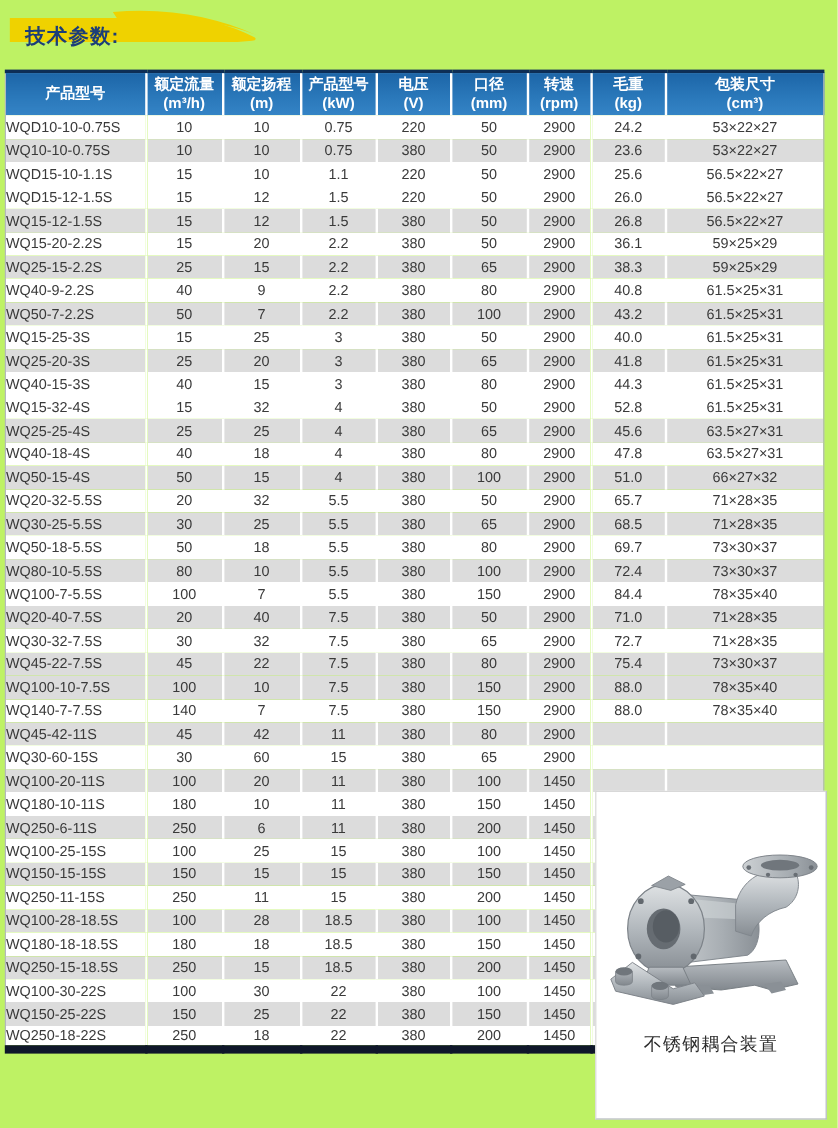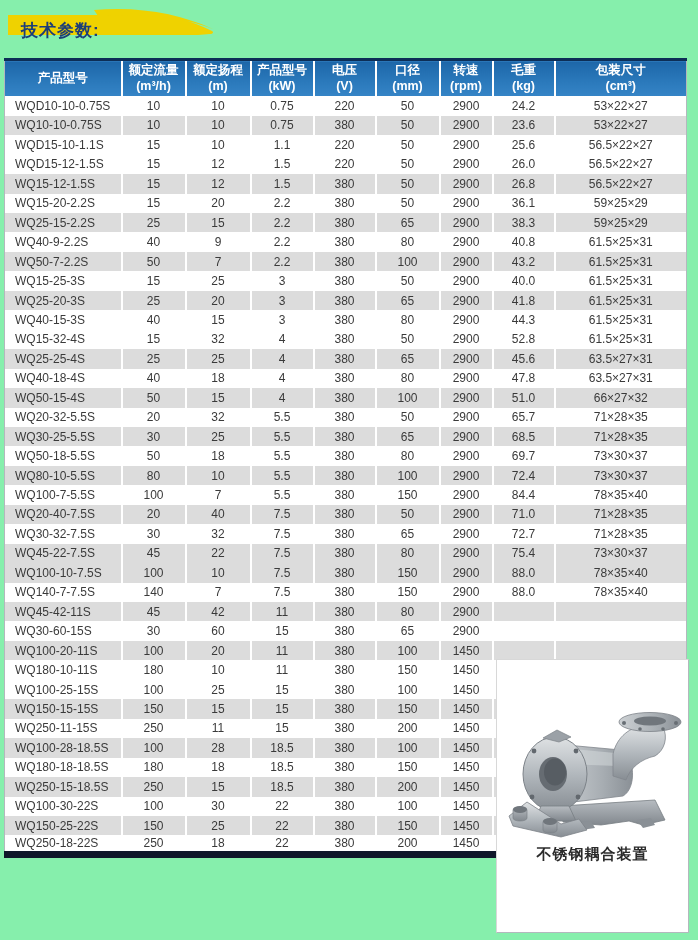--- a/index.html
+++ b/index.html
@@ -1,21 +1,21 @@
 <!DOCTYPE html>
 <html><head>
 <meta charset="utf-8">
 <style>
   * { box-sizing: border-box; margin: 0; padding: 0; }
   body { background: #ffffff; font-family: "Liberation Sans", "DejaVu Sans", sans-serif; }
   .page {
     position: relative;
     width: 698px;
     height: 940px;
-    background: #86efac;
+    background: #bef264;
     overflow: hidden;
   }
 
   
   .banner { position: absolute; left: 8px; top: 8px; width: 210px; height: 40px; }
   .banner svg { position: absolute; left: 0; top: 0; }
   .banner-text {
     position: absolute; left: 13px; top: 11px;
     font-size: 17px; font-weight: bold; letter-spacing: 1px;
     color: #1c3e78;
@@ -50,21 +50,21 @@
     font-size: 12px;
     color: #3a3a3a;
     text-align: center;
     vertical-align: middle;
     border-right: 2px solid #ffffff;
     padding: 0;
     white-space: nowrap;
     overflow: hidden;
   }
   .spec-table td:last-child { border-right: none; }
-  .spec-table td.model { text-align: left; padding-left: 10px; }
+  .spec-table td.model { text-align: left; }
   .spec-table tr.even td { background: #dcdcdc; }
   .spec-table tr.odd td { background: #ffffff; }
 
   
   .col-model { width: 117px; }
   .col-flow { width: 64px; }
   .col-head { width: 65px; }
   .col-power { width: 63px; }
   .col-voltage { width: 62px; }
   .col-diameter { width: 64px; }
@@ -79,25 +79,25 @@
     width: 193px; height: 274px;
     background: #ffffff;
     border-left: 1px solid #d8d8d8;
     border-top: 1px solid #d8d8d8;
     border-right: 1px solid #b3b8bd;
     border-bottom: 1px solid #b3b8bd;
   }
   .photo-box svg.pump { position: absolute; left: 6px; top: 34px; }
   .photo-caption {
     position: absolute;
-    left: 0; bottom: 68px;
+    left: 0; bottom: 52px;
     width: 100%;
     text-align: center;
     font-size: 15px;
-    font-weight: bold;
+    font-weight: normal;
     color: #2b2b2b;
     letter-spacing: 1px;
   }
 </style>
 </head>
 <body>
 
 <div class="page">
 
   <div class="banner">
@@ -479,20 +479,31 @@
           <td></td>
           <td></td>
         </tr>
         <tr class="odd">
           <td class="model">WQ180-10-11S</td>
           <td>180</td>
           <td>10</td>
           <td>11</td>
           <td>380</td>
           <td>150</td>
+          <td>1450</td>
+          <td></td>
+          <td></td>
+        </tr>
+        <tr class="even">
+          <td class="model">WQ250-6-11S</td>
+          <td>250</td>
+          <td>6</td>
+          <td>11</td>
+          <td>380</td>
+          <td>200</td>
           <td>1450</td>
           <td></td>
           <td></td>
         </tr>
         <tr class="odd">
           <td class="model">WQ100-25-15S</td>
           <td>100</td>
           <td>25</td>
           <td>15</td>
           <td>380</td>

